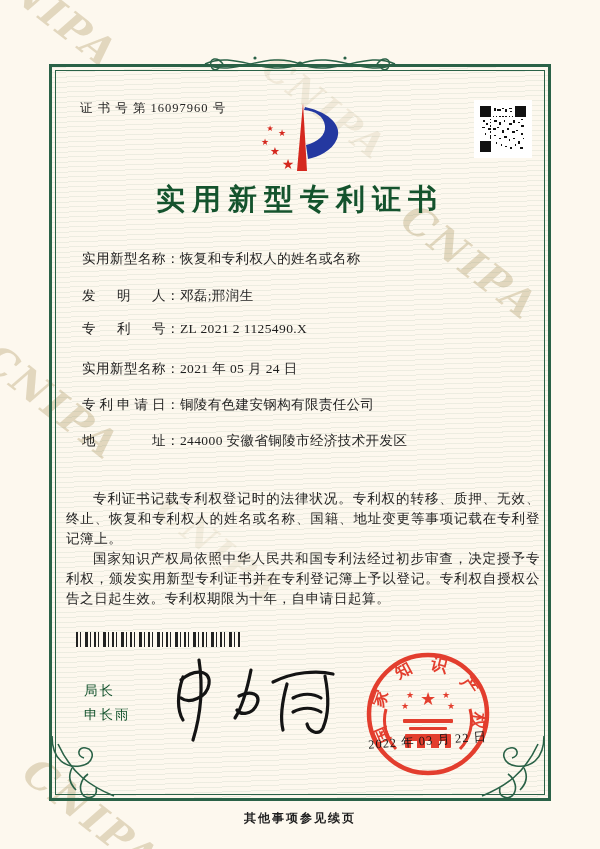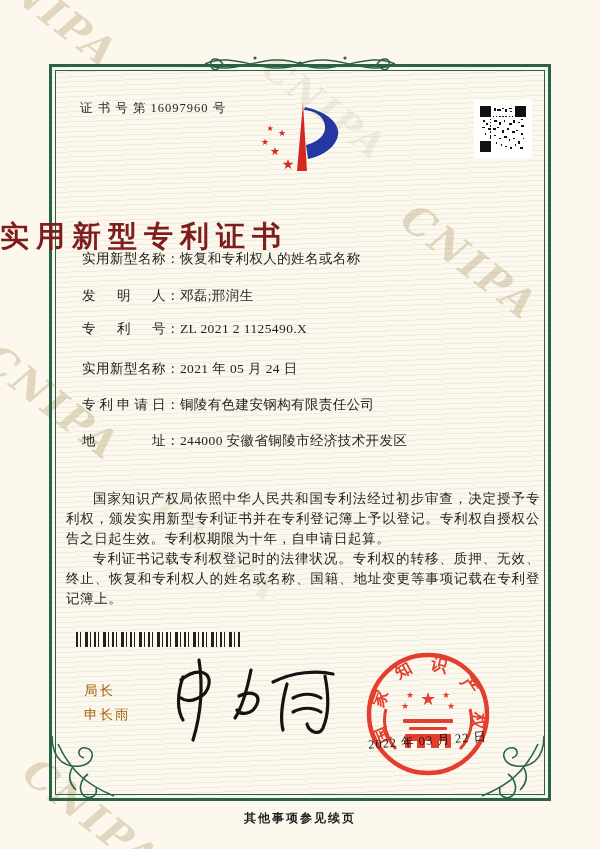--- a/index.html
+++ b/index.html
@@ -10,31 +10,31 @@
       color:rgba(204,187,152,.55);transform:rotate(38deg);letter-spacing:3px;pointer-events:none;z-index:1;}
   
   .frame{position:absolute;left:49px;top:64px;width:496px;height:731px;border:3px solid #2a6247;
          background:repeating-linear-gradient(178deg, rgba(125,160,135,.13) 0 1px, transparent 1px 5px);z-index:2;}
   .frame-inner{position:absolute;inset:3px;border:1px solid #2a6247;}
   .content{position:absolute;inset:0;z-index:3;}
   .certno{position:absolute;left:80px;top:100px;font-size:12.5px;letter-spacing:1px;}
   .logo{position:absolute;left:258px;top:95px;}
   .qr{position:absolute;left:474px;top:100px;width:58px;height:58px;background:#fff;
       display:flex;align-items:center;justify-content:center;}
-  .title{position:absolute;left:0;right:0;top:180px;text-align:left;font-size:29px;font-weight:bold;
-         letter-spacing:7px;color:#7f1d1d;margin-top:37px;}
+  .title{position:absolute;left:0;right:0;top:180px;text-align:center;font-size:29px;font-weight:bold;
+         letter-spacing:7px;color:#14532d;}
   .row{position:absolute;left:82px;font-size:13.5px;letter-spacing:.4px;white-space:nowrap;}
   .flabel{display:inline-block;width:84px;text-align:justify;text-align-last:justify;}
   .grant2{position:absolute;left:306px;top:0;}
   .paras{position:absolute;left:66px;top:489px;width:474px;}
   .paras p{margin:0;text-indent:2em;font-size:13.5px;line-height:20px;letter-spacing:.6px;text-align:justify;}
   .barcode{position:absolute;left:76px;top:632px;width:165px;height:15px;
      background:repeating-linear-gradient(90deg,#222 0 2px,#fdf8ee 2px 4px,#222 4px 5px,#fdf8ee 5px 9px,#222 9px 12px,#fdf8ee 12px 14px,#222 14px 15px,#fdf8ee 15px 18px);}
   .director{position:absolute;left:84px;font-family:"Liberation Sans","DejaVu Sans",sans-serif;
-            font-size:13.5px;letter-spacing:2px;color:#a16207;}
+            font-size:13.5px;letter-spacing:2px;color:#14532d;}
   .sig{position:absolute;left:155px;top:652px;}
   .seal{position:absolute;left:363px;top:649px;width:130px;height:130px;mix-blend-mode:multiply;opacity:.95;}
   .sealdate{position:absolute;left:368px;top:732px;width:140px;font-size:12.5px;letter-spacing:1px;
             color:#151515;transform:rotate(-4deg);}
   .pageinfo{position:absolute;left:0;right:0;top:772px;text-align:center;font-size:12px;letter-spacing:1px;}
   .note{position:absolute;left:0;right:0;top:810px;text-align:center;font-size:12px;letter-spacing:2px;font-weight:bold;}
   .ornament{position:absolute;left:195px;top:47px;z-index:4;}
   .corner{position:absolute;z-index:4;}
   .corner.br{left:478px;top:734px;}
   .corner.bl{left:46px;top:734px;transform:scaleX(-1);}
@@ -191,22 +191,22 @@
       <span class="flabel">实用新型名称</span><span>：</span><span>2021 年 05 月 24 日</span>
     </div>
     <div class="row" style="top:396px">
       <span class="flabel">专利申请日</span><span>：</span><span>铜陵有色建安钢构有限责任公司</span>
     </div>
     <div class="row" style="top:432px">
       <span class="flabel">地址</span><span>：</span><span>244000 安徽省铜陵市经济技术开发区</span>
     </div>
 
     <div class="paras">
+      <p>专利证书记载专利权登记时的法律状况。专利权的转移、质押、无效、终止、恢复和专利权人的姓名或名称、国籍、地址变更等事项记载在专利登记簿上。</p>
       <p>国家知识产权局依照中华人民共和国专利法经过初步审查，决定授予专利权，颁发实用新型专利证书并在专利登记簿上予以登记。专利权自授权公告之日起生效。专利权期限为十年，自申请日起算。</p>
-      <p>专利证书记载专利权登记时的法律状况。专利权的转移、质押、无效、终止、恢复和专利权人的姓名或名称、国籍、地址变更等事项记载在专利登记簿上。</p>
     </div>
 
     <div class="barcode"></div>
 
     <div class="director" style="top:682px">局长</div>
     <div class="director" style="top:706px">申长雨</div>
 
     <div class="sig">
       <svg width="200" height="95" viewBox="0 0 200 95">
         <g stroke="#141414" stroke-width="3.2" fill="none" stroke-linecap="round">

